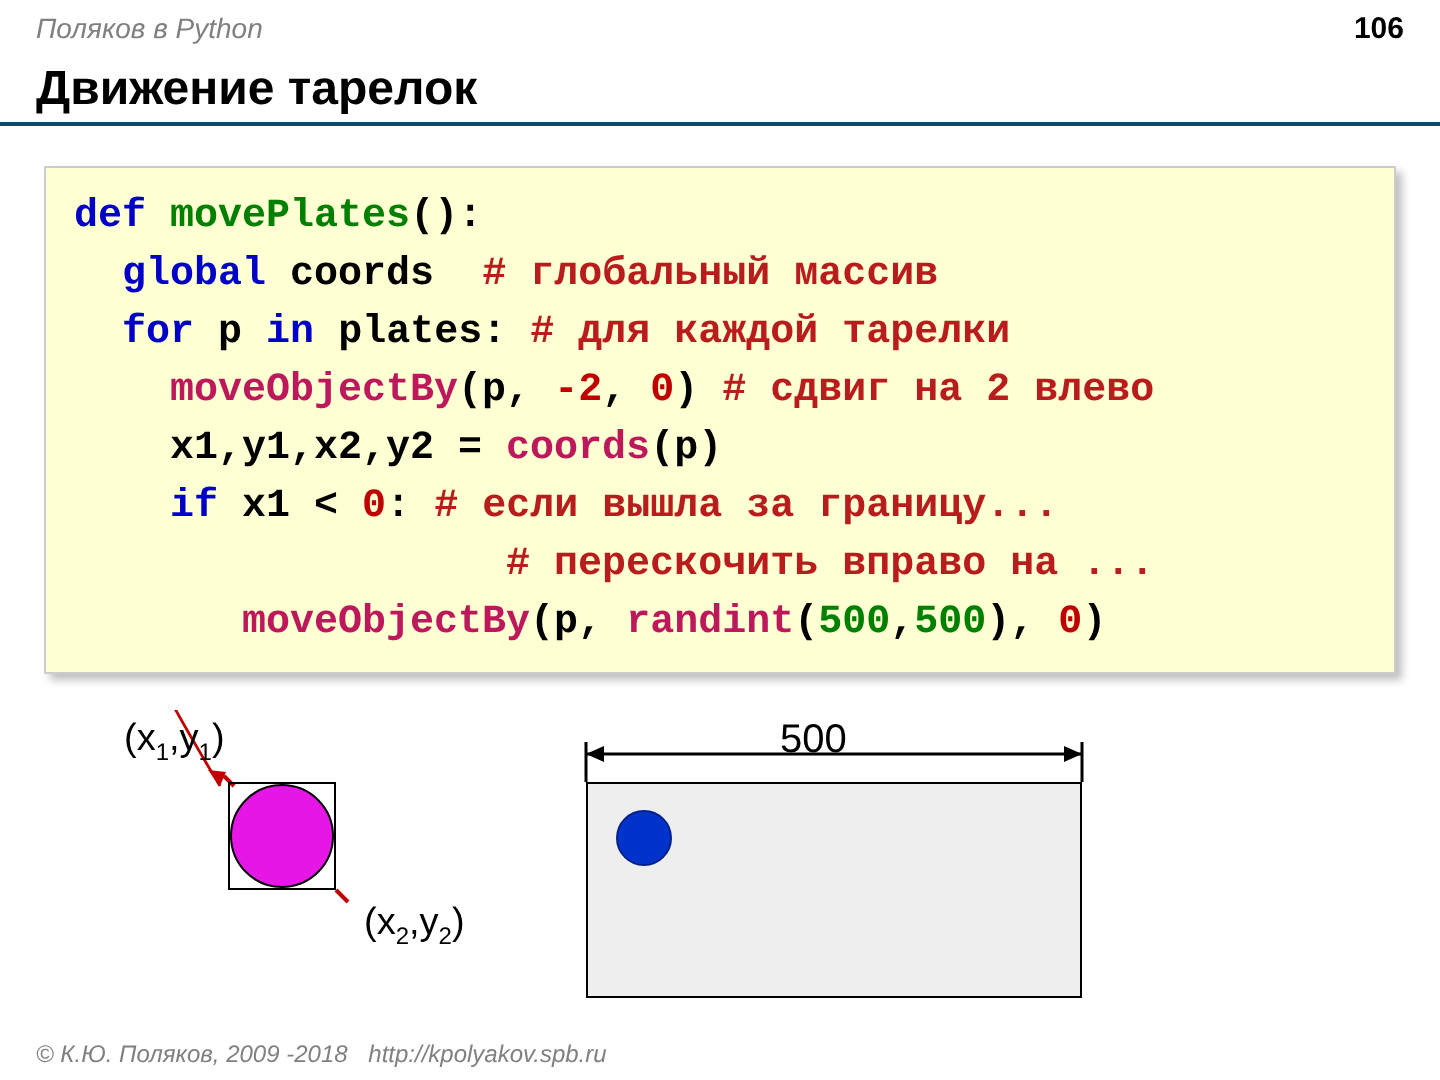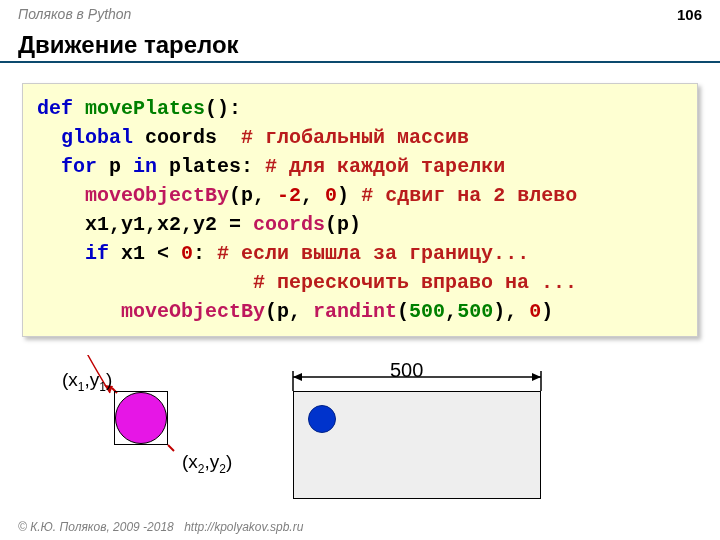--- a/index.html
+++ b/index.html
@@ -127,21 +127,21 @@
     <line x1="293" y1="22" x2="541" y2="22" stroke="#000" stroke-width="1.5"></line>
     <line x1="293" y1="16" x2="293" y2="36" stroke="#000" stroke-width="1.5"></line>
     <line x1="541" y1="16" x2="541" y2="36" stroke="#000" stroke-width="1.5"></line>
     <polygon points="293,22 302,18 302,26" fill="#000"></polygon>
     <polygon points="541,22 532,18 532,26" fill="#000"></polygon>
   </svg>
 
   <div class="bbox"></div>
   <div class="magenta-circle"></div>
 
-  <div class="lbl" style="left:62px;top:14px">
+  <div class="lbl" style="left:62px;top:4px">
     <span>(x</span><sub>1</sub><span>,y</span><sub>1</sub><span>)</span>
   </div>
   <div class="lbl" style="left:182px;top:96px">
     <span>(x</span><sub>2</sub><span>,y</span><sub>2</sub><span>)</span>
   </div>
 
   <div class="dim-label">500</div>
   <div class="big-rect"></div>
   <div class="blue-circle"></div>
 </div>

